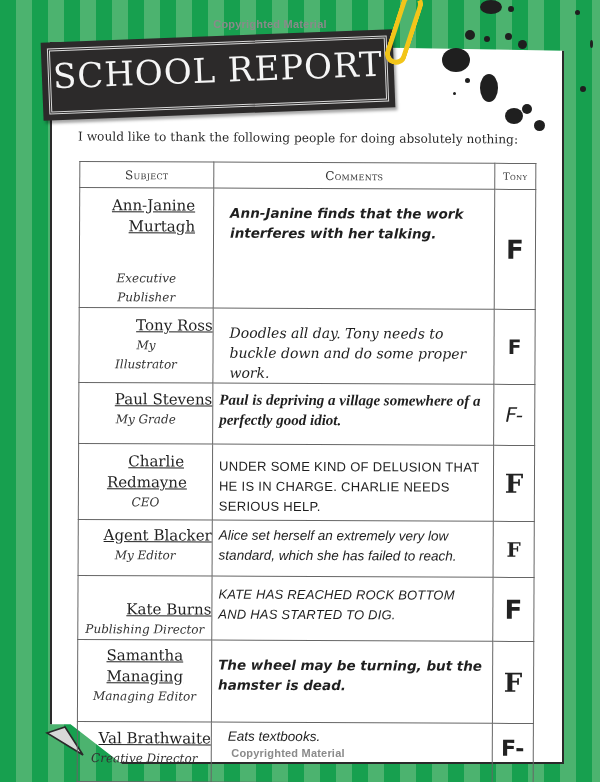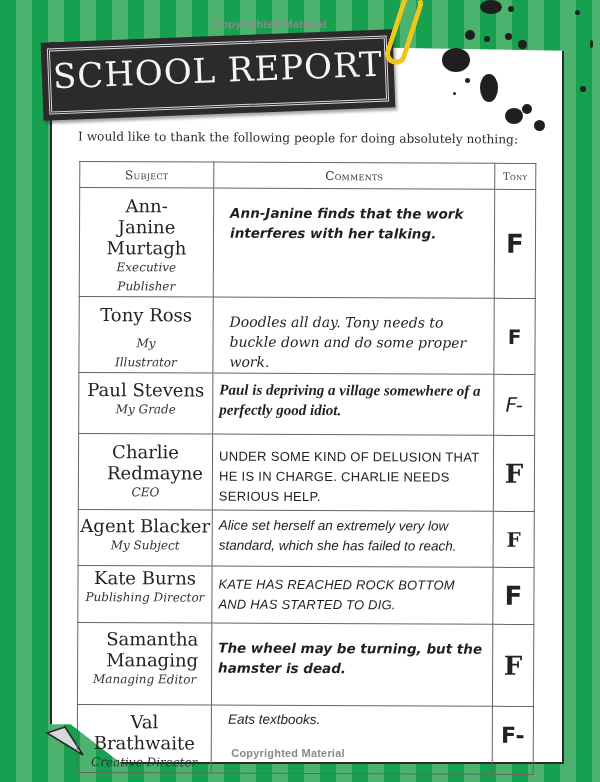--- a/index.html
+++ b/index.html
@@ -60,22 +60,22 @@
     table.report th, table.report td {
       border: 1px solid #666; padding: 0; vertical-align: top;
     }
     table.report th {
       height: 25px; font-weight: normal; font-variant: small-caps;
       font-family: "DejaVu Serif", serif; font-size: 12px; color: #333;
       vertical-align: middle; letter-spacing: 0.3px;
     }
     col.c1 { width: 134px; } col.c2 { width: 281px; } col.c3 { width: 41px; }
     .name {
-      display: block; text-align: center; font-family: "DejaVu Serif", serif;
-      font-size: 18px; color: #222; line-height: 21px; padding-top: 7px;
+      display: block; text-align: right; font-family: "DejaVu Serif", serif;
+      font-size: 15px; color: #222; line-height: 21px; padding-top: 7px; text-decoration: underline;
     }
     .role {
       display: block; text-align: center; font-family: "DejaVu Serif", serif;
       font-style: italic; font-size: 12px; color: #333; line-height: 19px;
     }
     .comment {
       display: block; padding: 10px 8px 0 16px; font-size: 14px; line-height: 20px; color: #1f1f1f;
     }
     .style-bold { font-family: "DejaVu Sans", sans-serif; font-style: italic; font-weight: bold; font-size: 13.5px; }
     .style-script { font-family: "DejaVu Serif", serif; font-style: italic; font-size: 14px; }
@@ -138,31 +138,31 @@
     <tr>
       <th>Subject</th>
       <th>Comments</th>
       <th style="font-size:10px;">Tony</th>
     </tr>
   </thead>
   <tbody>
     <tr style="height:86px;">
       <td>
         <span class="name" style="padding:0 18px;padding-top:7px;">Ann-Janine Murtagh</span>
-        <span class="role" style="padding:0 24px;">Executive Publisher</span>
+        <span class="role" style="padding:0 24px;margin-top:32px;">Executive Publisher</span>
       </td>
       <td>
         <span class="comment style-bold" style="padding-top:14px;">Ann-Janine finds that the work interferes with her talking.</span>
       </td>
       <td class="grade">F</td>
     </tr>
     <tr style="height:74px;">
       <td>
         <span class="name">Tony Ross</span>
-        <span class="role" style="padding:0 30px;margin-top:9px;">My Illustrator</span>
+        <span class="role" style="padding:0 30px;">My Illustrator</span>
       </td>
       <td>
         <span class="comment style-script" style="padding-top:14px;">Doodles all day. Tony needs to buckle down and do some proper work.</span>
       </td>
       <td class="grade small">F</td>
     </tr>
     <tr style="height:61px;">
       <td>
         <span class="name" style="padding-top:6px;">Paul Stevens</span>
         <span class="role">My Grade</span>
@@ -178,30 +178,30 @@
         <span class="role">CEO</span>
       </td>
       <td>
         <span class="comment style-caps" style="padding-top:12px;padding-left:6px;">UNDER SOME KIND OF DELUSION THAT HE IS IN CHARGE. CHARLIE NEEDS SERIOUS HELP.</span>
       </td>
       <td class="grade" style="font-family:'DejaVu Serif',serif;">F</td>
     </tr>
     <tr style="height:56px;">
       <td>
         <span class="name" style="padding-top:5px;">Agent Blacker</span>
-        <span class="role">My Subject</span>
+        <span class="role">My Editor</span>
       </td>
       <td>
         <span class="comment style-hand" style="padding-top:5px;padding-left:6px;">Alice set herself an extremely very low standard, which she has failed to reach.</span>
       </td>
       <td class="grade small" style="font-family:'DejaVu Serif',serif;">F</td>
     </tr>
     <tr style="height:57px;">
       <td>
-        <span class="name" style="padding-top:1px;">Kate Burns</span>
+        <span class="name" style="padding-top:23px;">Kate Burns</span>
         <span class="role">Publishing Director</span>
       </td>
       <td>
         <span class="comment style-capsitalic" style="padding-top:8px;padding-left:6px;">KATE HAS REACHED ROCK BOTTOM AND HAS STARTED TO DIG.</span>
       </td>
       <td class="grade">F</td>
     </tr>
     <tr style="height:82px;">
       <td>
         <span class="name" style="padding:5px 28px 0;">Samantha Managing</span>

